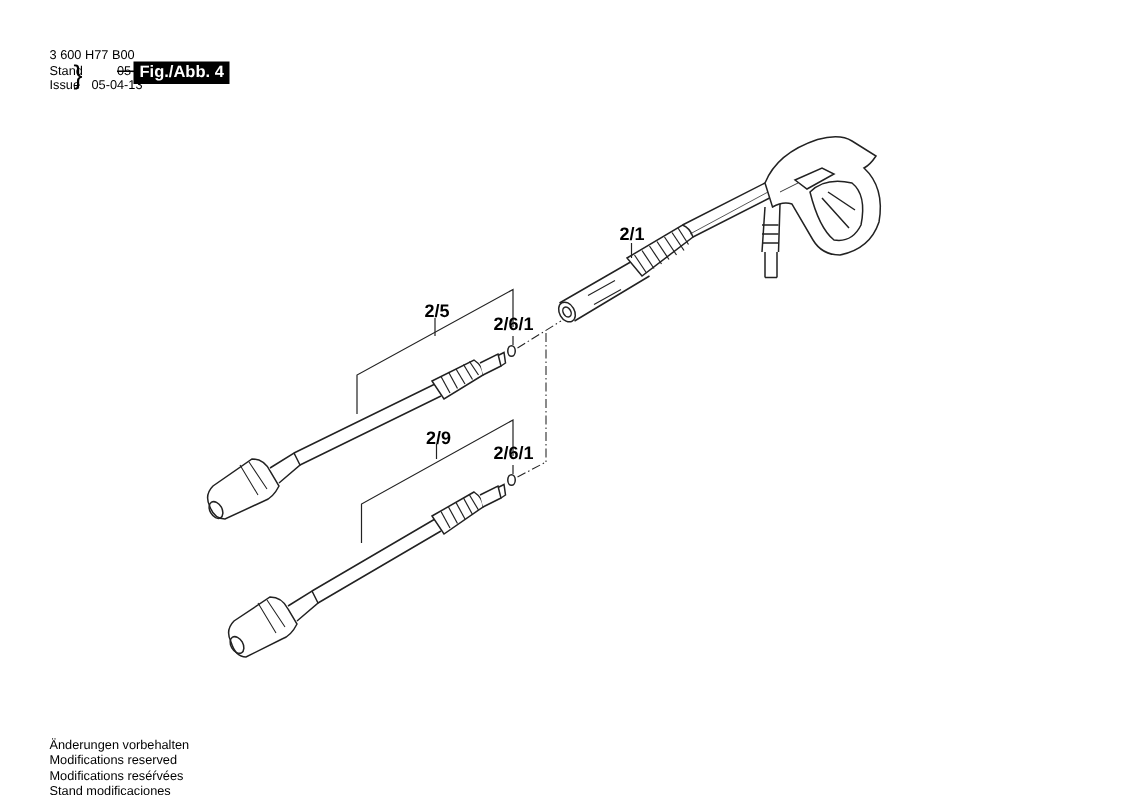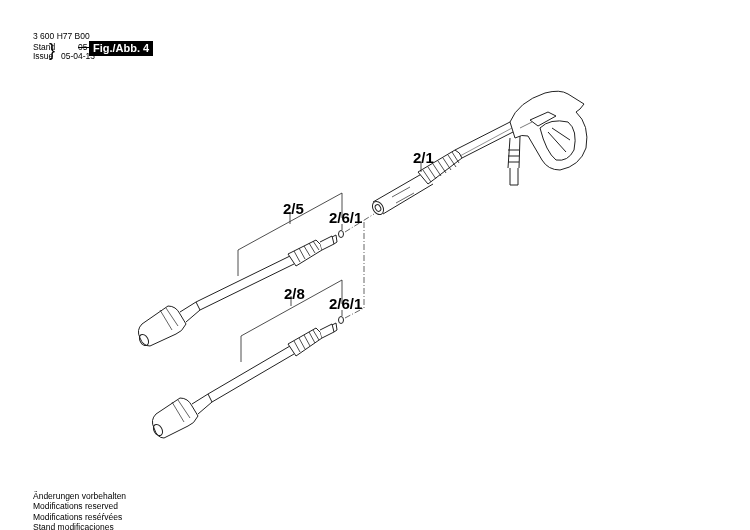--- a/index.html
+++ b/index.html
@@ -3,21 +3,21 @@
 <meta charset="utf-8">
 <style>
   html, body { margin:0; padding:0; background:#ffffff; }
   body { width:750px; height:530px; position:relative; overflow:hidden;
          font-family:"Liberation Sans", sans-serif; color:#000; }
   .hdr { position:absolute; font-size:8.5px; line-height:10px; }
   .fig-badge { position:absolute; left:89px; top:41px; background:#000; color:#fff;
                font-weight:bold; font-size:11px; padding:1px 4px; line-height:13px; }
   .brace { position:absolute; left:49px; top:41px; font-size:18px; line-height:18px; }
   .footer { position:absolute; left:33px; top:467px; font-size:8.5px; line-height:10.3px;margin-top:24px; }
-  .label { position:absolute; font-size:15px; font-weight:bold; }
+  .label { position:absolute; font-size:12px; font-weight:bold; }
   svg.drawing { position:absolute; left:0; top:0; }
   .strike { text-decoration:line-through; }
 </style>
 </head>
 <body>
 
 <div class="hdr" style="left:33px;top:31px;text-align:right;">3 600 H77 B00</div>
 <div class="hdr" style="left:33px;top:42px;">Stand</div>
 <div class="hdr" style="left:33px;top:51px;">Issue</div>
 <div class="brace">}</div>
@@ -125,21 +125,21 @@
       <path d="M345 232 L374 214"></path>
       <path d="M364 222 L364 308"></path>
       <path d="M345 318 L364 308"></path>
     </g>
   </g>
 </svg>
 
 <div class="label" style="left:413px;top:149px;">2/1</div>
 <div class="label" style="left:283px;top:200px;">2/5</div>
 <div class="label" style="left:329px;top:209px;">2/6/1</div>
-<div class="label" style="left:284px;top:285px;">2/8</div>
+<div class="label" style="left:284px;top:285px;">2/9</div>
 <div class="label" style="left:329px;top:295px;">2/6/1</div>
 
 <div class="footer">
   <div>Änderungen vorbehalten</div>
   <div>Modifications reserved</div>
   <div>Modifications reséŕvées</div>
   <div>Stand modificaciones</div>
 </div>
 
 </body></html>

